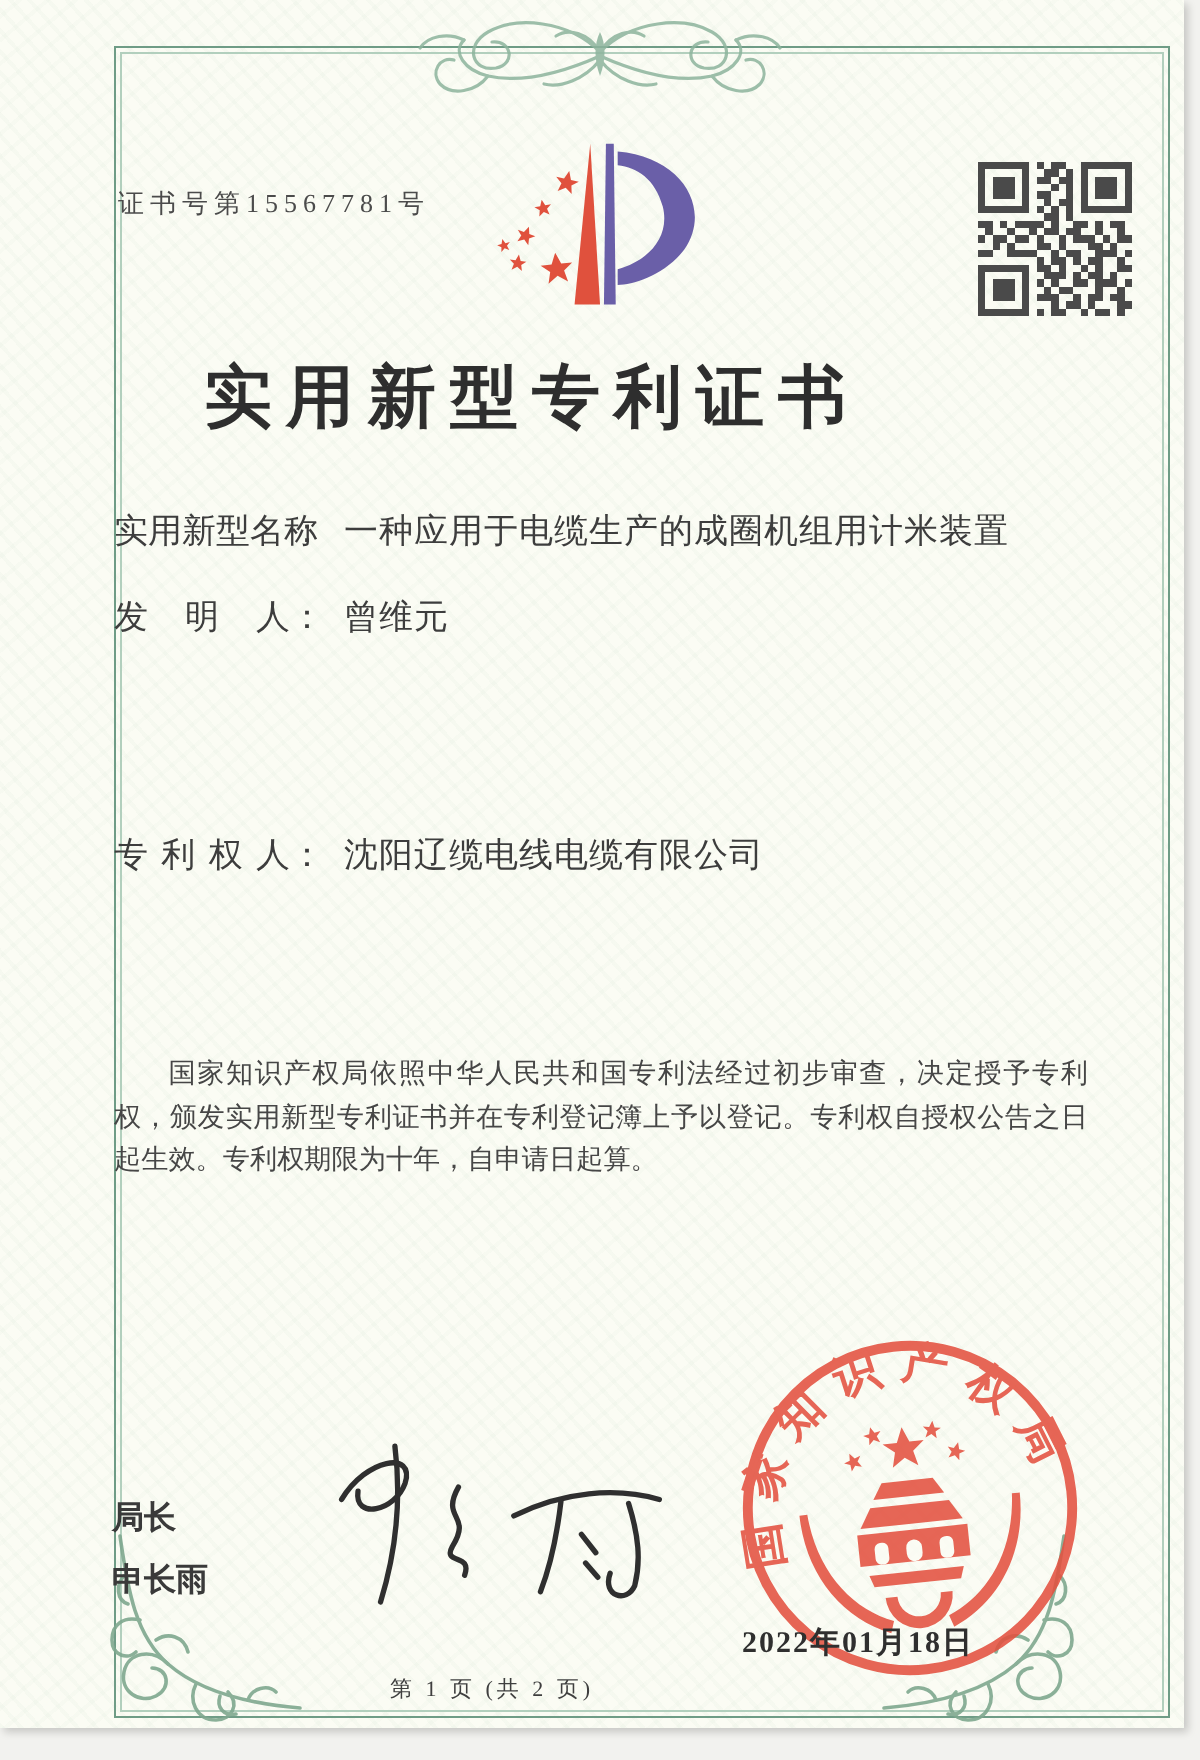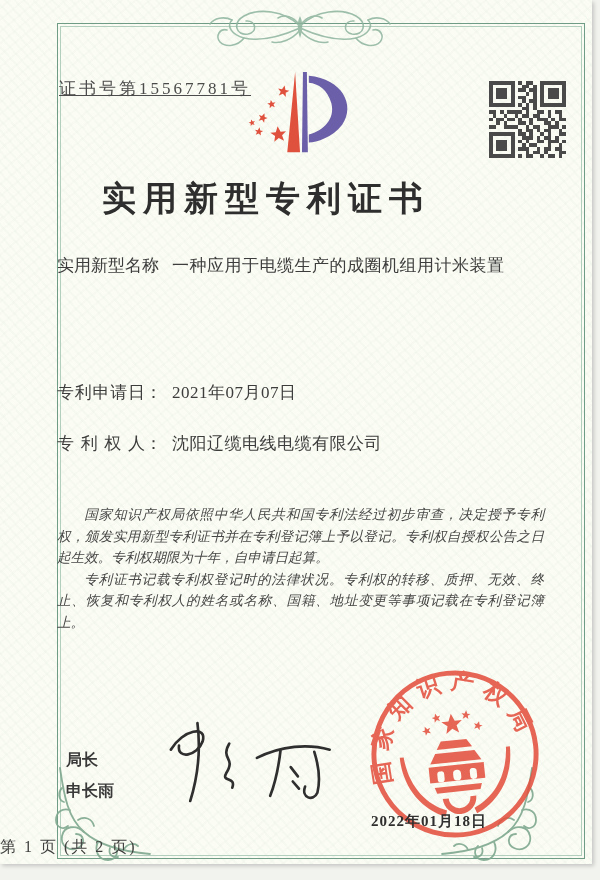--- a/index.html
+++ b/index.html
@@ -12,46 +12,46 @@
                      repeating-linear-gradient(-40deg, rgba(150,190,160,.04) 0 2px, transparent 2px 9px);
     box-shadow:2px 2px 4px rgba(0,0,0,.18);}
   
   .frame-outer{position:absolute;left:57px;top:23px;width:526px;height:834px;border:1.5px solid #6f9c86;}
   .frame-inner{position:absolute;left:2px;top:2px;right:2px;bottom:2px;border:1px solid #b2cfbd;}
   .ornament{position:absolute;pointer-events:none;}
   #orn-top{left:196px;top:2px;width:208px;height:52px;}
   #orn-bl{left:50px;top:758px;width:108px;height:108px;}
   #orn-br{left:434px;top:758px;width:108px;height:108px;transform:scaleX(-1);}
   
-  .cert-no{position:absolute;left:59px;top:77px;font-size:17px;letter-spacing:3px;color:#4b4b4b;text-decoration:underline;}
+  .cert-no{position:absolute;left:59px;top:93px;font-size:13px;letter-spacing:3px;color:#4b4b4b;}
   #logo{position:absolute;left:232px;top:66px;width:138px;height:98px;}
   #qr{position:absolute;left:489px;top:81px;width:77px;height:77px;}
   .title{position:absolute;left:0;width:532px;top:176px;text-align:center;font-size:34px;font-weight:bold;
     letter-spacing:7px;color:#2e2e2e;font-family:"Liberation Serif","DejaVu Serif",serif;}
   
   .frow{position:absolute;left:57px;font-size:17px;color:#3d3d3d;white-space:nowrap;}
   .frow .lbl{display:inline-block;width:88px;text-align:justify;text-align-last:justify;vertical-align:top;}
   .frow .colon{display:inline-block;margin-right:10px;}
   .frow .val{letter-spacing:.5px;}
-  #row0{top:254px}#row1{top:297px}#row2{top:339px}#row3{top:381px}#row4{top:432px}#row5{top:458px}
+  #row0{top:254px}#row1{top:297px}#row2{top:339px}#row3{top:381px}#row4{top:416px}#row5{top:458px}
   #rowg{top:495px}
   #rowg .pair2{position:absolute;left:253px;top:0;white-space:nowrap;}
   #rowg .lbl5{display:inline-block;}
   
-  .paras{position:absolute;left:57px;top:504px;width:487px;font-size:13.6px;line-height:21.5px;color:#464646;
-    text-align:justify;font-style:italic;}
+  .paras{position:absolute;left:57px;top:526px;width:487px;font-size:13.6px;line-height:21.5px;color:#464646;
+    text-align:justify;}
   .paras p{margin:0;text-indent:2em;}
   
-  .signer{position:absolute;left:66px;top:744px;font-family:"Liberation Sans","DejaVu Sans",sans-serif;
+  .signer{position:absolute;left:56px;top:744px;font-family:"Liberation Sans","DejaVu Sans",sans-serif;
     font-weight:600;font-size:16px;color:#3a3a3a;line-height:31px;}
   #signature{position:absolute;left:138px;top:712px;width:205px;height:98px;}
   
   #seal{position:absolute;left:366px;top:665px;width:178px;height:178px;transform:rotate(-6deg);opacity:.87;}
   .seal-date{position:absolute;left:371px;top:812px;font-size:15px;color:#2f2f2f;letter-spacing:1px;font-weight:bold;}
-  .footer{position:absolute;left:0;width:492px;top:837px;font-size:16px;color:#3f3f3f;letter-spacing:2px;}
+  .footer{position:absolute;left:0;width:492px;top:837px;text-align:center;font-size:11px;color:#3f3f3f;letter-spacing:2px;}
 </style>
 </head>
 <body>
 
 <div id="canvas">
   <div id="paper">
 
     <div class="frame-outer">
       <div class="frame-inner"></div>
     </div>
@@ -354,30 +354,29 @@
           <rect x="17" y="20" width="1" height="1"></rect>
           <rect x="19" y="20" width="1" height="1"></rect>
         </g>
     </svg>
 
     <div class="title">实用新型专利证书</div>
 
     <div class="frow" id="row0">
       <span class="lbl">实用新型名称</span><span class="colon">：</span><span class="val">一种应用于电缆生产的成圈机组用计米装置</span>
     </div>
-    <div class="frow" id="row3">
-      <span class="lbl">专利申请日</span><span class="colon">：</span><span class="val">2021年07月07日</span>
+    <div class="frow" id="row1">
+      <span class="lbl">发明人</span><span class="colon">：</span><span class="val">曾维元</span>
     </div>
     <div class="frow" id="row4">
       <span class="lbl">专利权人</span><span class="colon">：</span><span class="val">沈阳辽缆电线电缆有限公司</span>
     </div>
 
     <div class="paras">
       <p>国家知识产权局依照中华人民共和国专利法经过初步审查，决定授予专利权，颁发实用新型专利证书并在专利登记簿上予以登记。专利权自授权公告之日起生效。专利权期限为十年，自申请日起算。</p>
-      <p>专利证书记载专利权登记时的法律状况。专利权的转移、质押、无效、终止、恢复和专利权人的姓名或名称、国籍、地址变更等事项记载在专利登记簿上。</p>
     </div>
 
     <div class="signer">
       <div>局长</div>
       <div>申长雨</div>
     </div>
 
     <svg id="signature" viewBox="0 0 200 90">
       <g stroke="#2f2f2f" stroke-width="2.6" fill="none" stroke-linecap="round">
         <path d="M32,34 C44,14 68,10 63,26 C58,40 38,44 40,30"></path>

